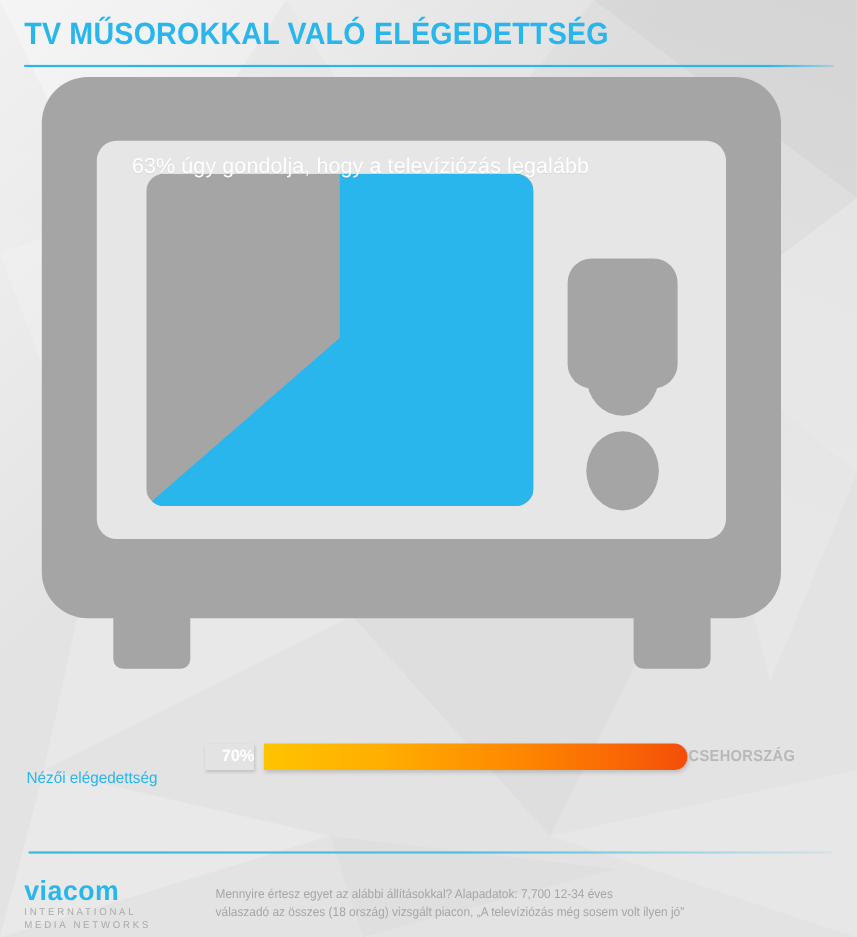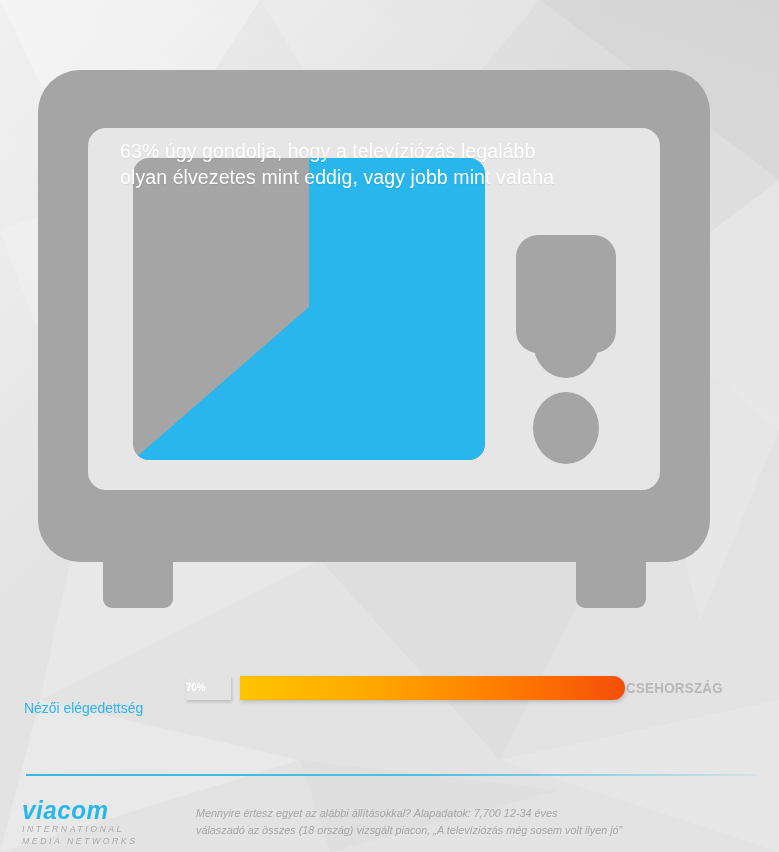--- a/index.html
+++ b/index.html
@@ -122,23 +122,23 @@
     height: 24px;
     margin-bottom: 1px;
   }
   .pct {
     position: absolute;
     left: 0;
     top: 0;
     width: 45px;
     height: 24px;
     line-height: 24px;
-    text-align: left;
+    text-align: right;
     color: #ffffff;
-    font-size: 10px;
+    font-size: 15px;
     font-weight: bold;
     font-family: "Liberation Sans", sans-serif;
     letter-spacing: -0.2px;
     box-shadow: 1px 2px 3px rgba(0,0,0,0.17);
     z-index: 2;
   }
   .bar {
     position: absolute;
     left: 54px;
     top: 0;
@@ -171,21 +171,20 @@
     background: linear-gradient(to right, #3cb6dd 0%, #4fbfe2 55%, rgba(79,191,226,0.12) 100%);
   }
 
   
   .footer {
     position: absolute;
     left: 0;
     top: 790px;
     width: 779px;
     height: 62px;
-    font-style: italic;
   }
   .logo {
     position: absolute;
     left: 22px;
     top: 8px;
     width: 150px;
   }
   .logo-main {
     font-family: "Liberation Sans", sans-serif;
     font-size: 25px;
@@ -231,20 +230,24 @@
     <polygon points="0,230 170,170 90,470" fill="#ffffff" opacity="0.18"></polygon>
     <polygon points="779,180 779,430 620,300" fill="#ffffff" opacity="0.22"></polygon>
     <polygon points="90,470 320,560 40,700" fill="#ffffff" opacity="0.20"></polygon>
     <polygon points="320,560 620,520 500,760" fill="#000000" opacity="0.018"></polygon>
     <polygon points="620,300 779,430 700,620" fill="#ffffff" opacity="0.15"></polygon>
     <polygon points="40,700 300,760 0,852" fill="#ffffff" opacity="0.22"></polygon>
     <polygon points="500,760 779,700 779,852" fill="#ffffff" opacity="0.17"></polygon>
     <polygon points="300,760 560,790 330,852" fill="#000000" opacity="0.015"></polygon>
   </svg>
 
+  <div class="header">
+    <h1 class="title">TV MŰSOROKKAL VALÓ ELÉGEDETTSÉG</h1>
+    <div class="title-rule"></div>
+  </div>
 
   <div class="tv-wrap">
     <svg class="tv-svg" width="779" height="570" viewBox="0 0 779 570" aria-hidden="true">
       <defs>
         <clipPath id="screenClip">
           <rect x="133" y="108" width="352" height="302" rx="16" ry="16"></rect>
         </clipPath>
       </defs>
 
       <rect x="103" y="500" width="70" height="58" rx="9" ry="9" fill="#a5a5a5"></rect>
@@ -260,21 +263,20 @@
         <path d="M309,257 L309,108 L485,108 L485,410 L133,410 Z" fill="#29b6ed"></path>
       </g>
 
       <rect x="516" y="185" width="100" height="118" rx="22" ry="22" fill="#a5a5a5"></rect>
       <ellipse cx="566" cy="292" rx="33" ry="36" fill="#a5a5a5"></ellipse>
       <ellipse cx="566" cy="378" rx="33" ry="36" fill="#a5a5a5"></ellipse>
     </svg>
 
     <div class="headline">
       <span>63% úgy gondolja, hogy a televíziózás legalább</span>
-      <span class="l2">olyan élvezetes mint eddig, vagy jobb mint valaha</span>
     </div>
   </div>
 
   <div class="chart">
 
     <div class="chart-label">Nézői elégedettség</div>
 
     <div class="rows">
 
       <div class="row">

